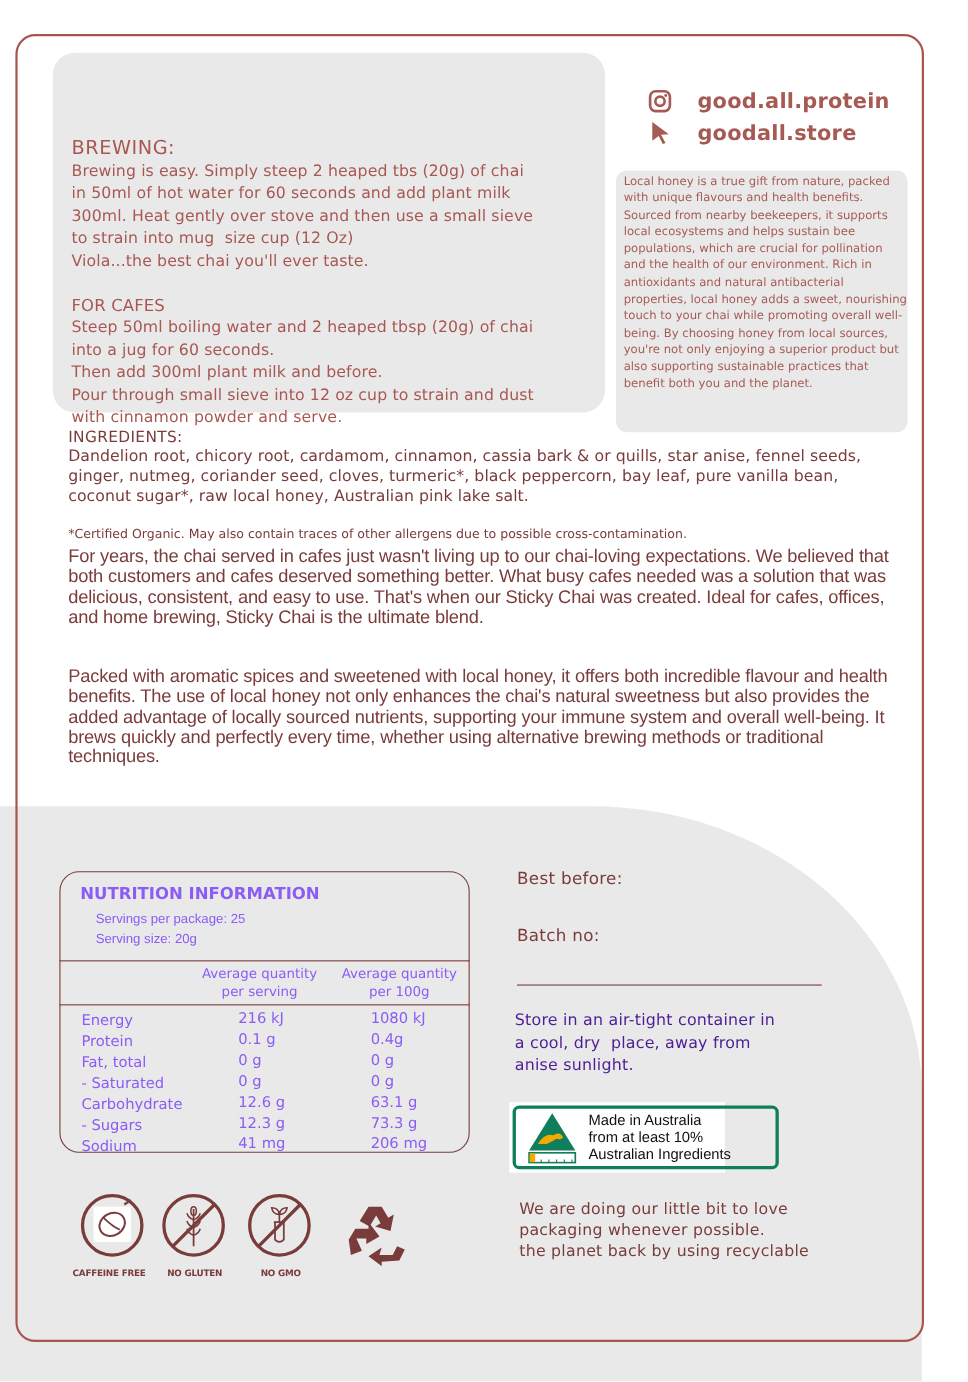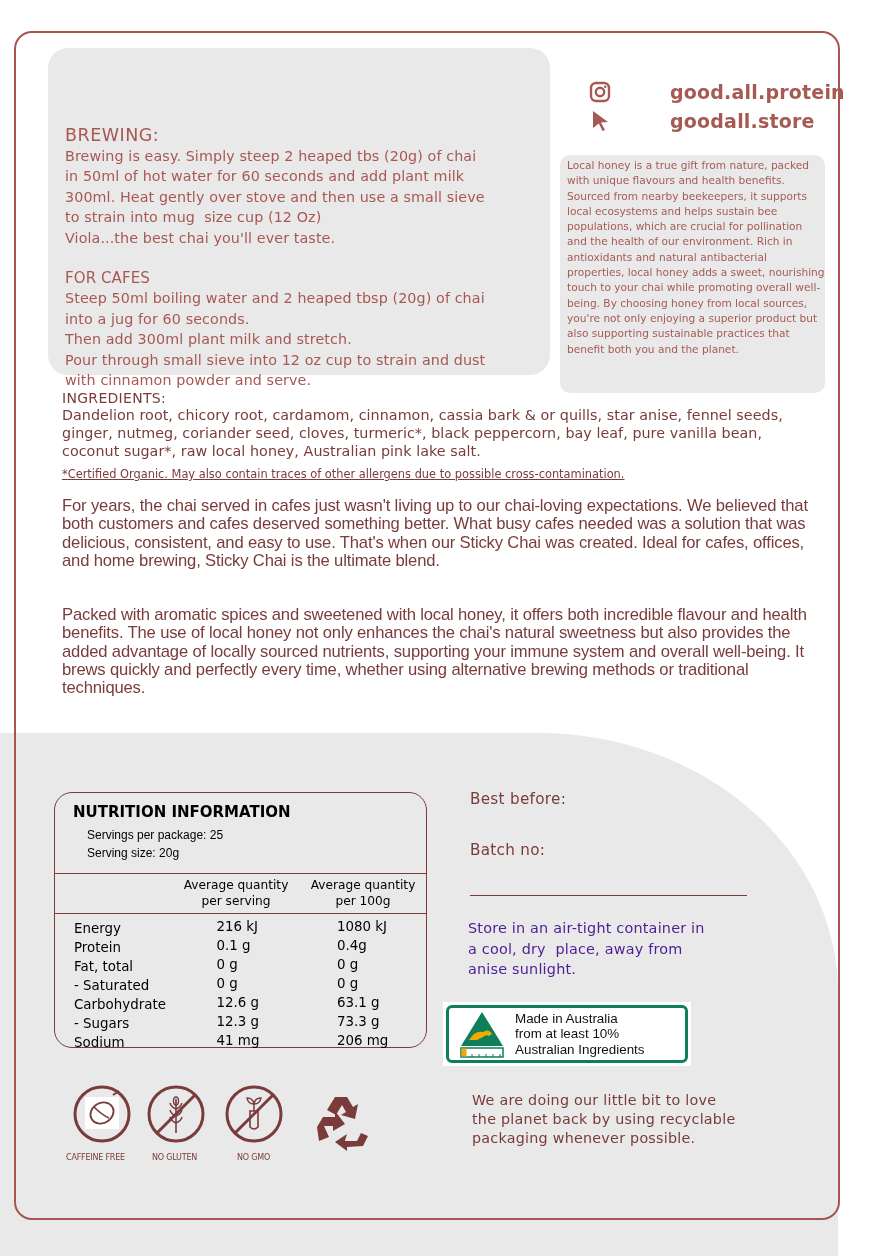--- a/index.html
+++ b/index.html
@@ -22,71 +22,71 @@
   .brew-text {
     position: absolute; left: 65px; top: 76px; width: 480px;
     font-size: 14.3px; line-height: 20.4px; color: #a85853; letter-spacing: 0.1px;
   }
   .brew-title { font-size: 17.5px; letter-spacing: 0.5px; line-height: 22px; margin-top: 48px; }
   .brew-gap { height: 20px; }
 
   .social { position: absolute; left: 588px; top: 77px; }
   .social-row { display: flex; align-items: center; height: 29px; }
   .social-icon { width: 24px; height: 24px; margin-right: 22px; display: flex; align-items: center; justify-content: center; }
-  .social-label { font-size: 19px; font-weight: bold; color: #a65a54; letter-spacing: 0.2px; margin-left: 36px; }
+  .social-label { font-size: 19px; font-weight: bold; color: #a65a54; letter-spacing: 0.2px; }
 
   .honey-box {
     position: absolute; left: 560px; top: 155px; width: 265px; height: 238px;
     background: #e9e9e9; border-radius: 10px;
   }
   .honey-text {
     position: absolute; left: 567px; top: 158px; width: 258px;
     font-size: 10.6px; line-height: 15.3px; color: #a65a54;
   }
 
   .ingredients { position: absolute; left: 62px; top: 390px; width: 760px; color: #7a3b3b; }
   .ing-title { font-size: 14px; line-height: 16px; letter-spacing: 0.3px; }
   .ing-body { font-size: 14.3px; line-height: 18px; letter-spacing: 0.05px; }
-  .ing-note { font-size: 11.4px; line-height: 18px; margin-top: 5px; text-decoration: underline; }
+  .ing-note { font-size: 11.4px; line-height: 18px; margin-top: 16px; }
 
   .story { position: absolute; left: 62px; width: 760px; font-size: 16.6px; line-height: 18.3px; color: #7a3b3b; letter-spacing: -0.15px; font-family: "Liberation Sans", sans-serif; }
   .story-1 { top: 497px; }
   .story-2 { top: 606px; }
 
   .nutrition {
     position: absolute; left: 54px; top: 792px; width: 373px; height: 256px;
-    border: 1.5px solid #7a3b3b; border-radius: 18px; color: #000000;
+    border: 1.5px solid #7a3b3b; border-radius: 18px; color: #8b5cf6;
   }
   .nut-title { position: absolute; left: 18px; top: 10px; font-size: 15px; font-weight: bold; letter-spacing: 0; }
   .nut-serv { position: absolute; left: 32px; top: 33px; font-size: 12px; line-height: 18px; font-family: "Liberation Sans", sans-serif; }
   .nut-divider { position: absolute; left: -1px; right: -1px; height: 1px; background: #7a3b3b; }
   .nut-divider.d1 { top: 80px; }
   .nut-divider.d2 { top: 120px; }
   .nut-colhead { position: absolute; top: 84px; font-size: 12.2px; line-height: 16px; text-align: center; }
   .nut-colhead.c1 { left: 120px; width: 122px; }
   .nut-colhead.c2 { left: 248px; width: 120px; }
   .nut-rows { position: absolute; left: 19px; top: 125px; width: 340px; }
   .nut-row { display: flex; font-size: 13.4px; line-height: 17px; }
   .nut-row .n { width: 148px; padding-top: 2px; }
   .nut-row .v1 { width: 125px; }
   .nut-row .v2 { width: 80px; }
 
   .badges { position: absolute; left: 65px; top: 1085px; }
   .badge { position: absolute; text-align: center; }
   .badge-circle { width: 58px; height: 58px; }
-  .badge-label { position: absolute; font-size: 8px; font-weight: normal; color: #7a3b3b; white-space: nowrap; letter-spacing: -0.2px; text-align: center; }
+  .badge-label { position: absolute; font-size: 8px; font-weight: bold; color: #7a3b3b; white-space: nowrap; letter-spacing: -0.2px; text-align: center; }
 
   .right-info { position: absolute; left: 470px; color: #7a3b3b; }
   .best-before { top: 790px; font-size: 15.2px; letter-spacing: 0.3px; }
   .batch-no { top: 841px; font-size: 15.2px; letter-spacing: 0.3px; }
   .line-sep { position: absolute; left: 470px; top: 895px; width: 277px; height: 1px; background: #7a3b3b; }
   .store-text { position: absolute; left: 468px; top: 918px; width: 290px; font-size: 14.4px; line-height: 20.7px; color: #4c1d95; letter-spacing: 0.2px; }
 
   .aus-made {
-    position: absolute; left: 443px; top: 1002px; width: 248px; height: 64px;
+    position: absolute; left: 463px; top: 1002px; width: 196px; height: 64px;
     background: #fff; padding: 3px;
   }
   .aus-inner {
     width: 242px; height: 58px; border: 3px solid #0e7f5a; border-radius: 6px;
     display: flex; align-items: center; padding-left: 10px;
   }
   .aus-logo { width: 46px; height: 48px; margin-right: 10px; }
   .aus-text { font-family: "Liberation Sans", sans-serif; font-size: 13.4px; line-height: 15.5px; color: #111; }
 
   .eco-text { position: absolute; left: 472px; top: 1091px; width: 290px; font-size: 14.3px; line-height: 19.2px; color: #7a3b3b; letter-spacing: 0.25px; }
@@ -102,21 +102,21 @@
   <div class="brew-title">BREWING:</div>
   <div>Brewing is easy. Simply steep 2 heaped tbs (20g) of chai</div>
   <div>in 50ml of hot water for 60 seconds and add plant milk</div>
   <div>300ml. Heat gently over stove and then use a small sieve</div>
   <div style="white-space:pre">to strain into mug  size cup (12 Oz)</div>
   <div>Viola...the best chai you'll ever taste.</div>
   <div class="brew-gap"></div>
   <div style="font-size:15px">FOR CAFES</div>
   <div>Steep 50ml boiling water and 2 heaped tbsp (20g) of chai</div>
   <div>into a jug for 60 seconds.</div>
-  <div>Then add 300ml plant milk and stretch.</div>
+  <div>Then add 300ml plant milk and before.</div>
   <div>Pour through small sieve into 12 oz cup to strain and dust</div>
   <div>with cinnamon powder and serve.</div>
 </div>
 
 <div class="social">
   <div class="social-row">
     <span class="social-icon">
       <svg width="22" height="22" viewBox="0 0 22 22">
           <rect x="2" y="2" width="18" height="18" rx="5" fill="none" stroke="#a65a54" stroke-width="2.4"></rect>
           <circle cx="11" cy="11" r="4.2" fill="none" stroke="#a65a54" stroke-width="2.4"></circle>
@@ -271,15 +271,15 @@
     <div class="aus-text">
       <div>Made in Australia</div>
       <div>from at least 10%</div>
       <div>Australian Ingredients</div>
     </div>
   </div>
 </div>
 
 <div class="eco-text">
   <div>We are doing our little bit to love</div>
+  <div>packaging whenever possible.</div>
   <div>the planet back by using recyclable</div>
-  <div>packaging whenever possible.</div>
 </div>
 
 </body></html>

